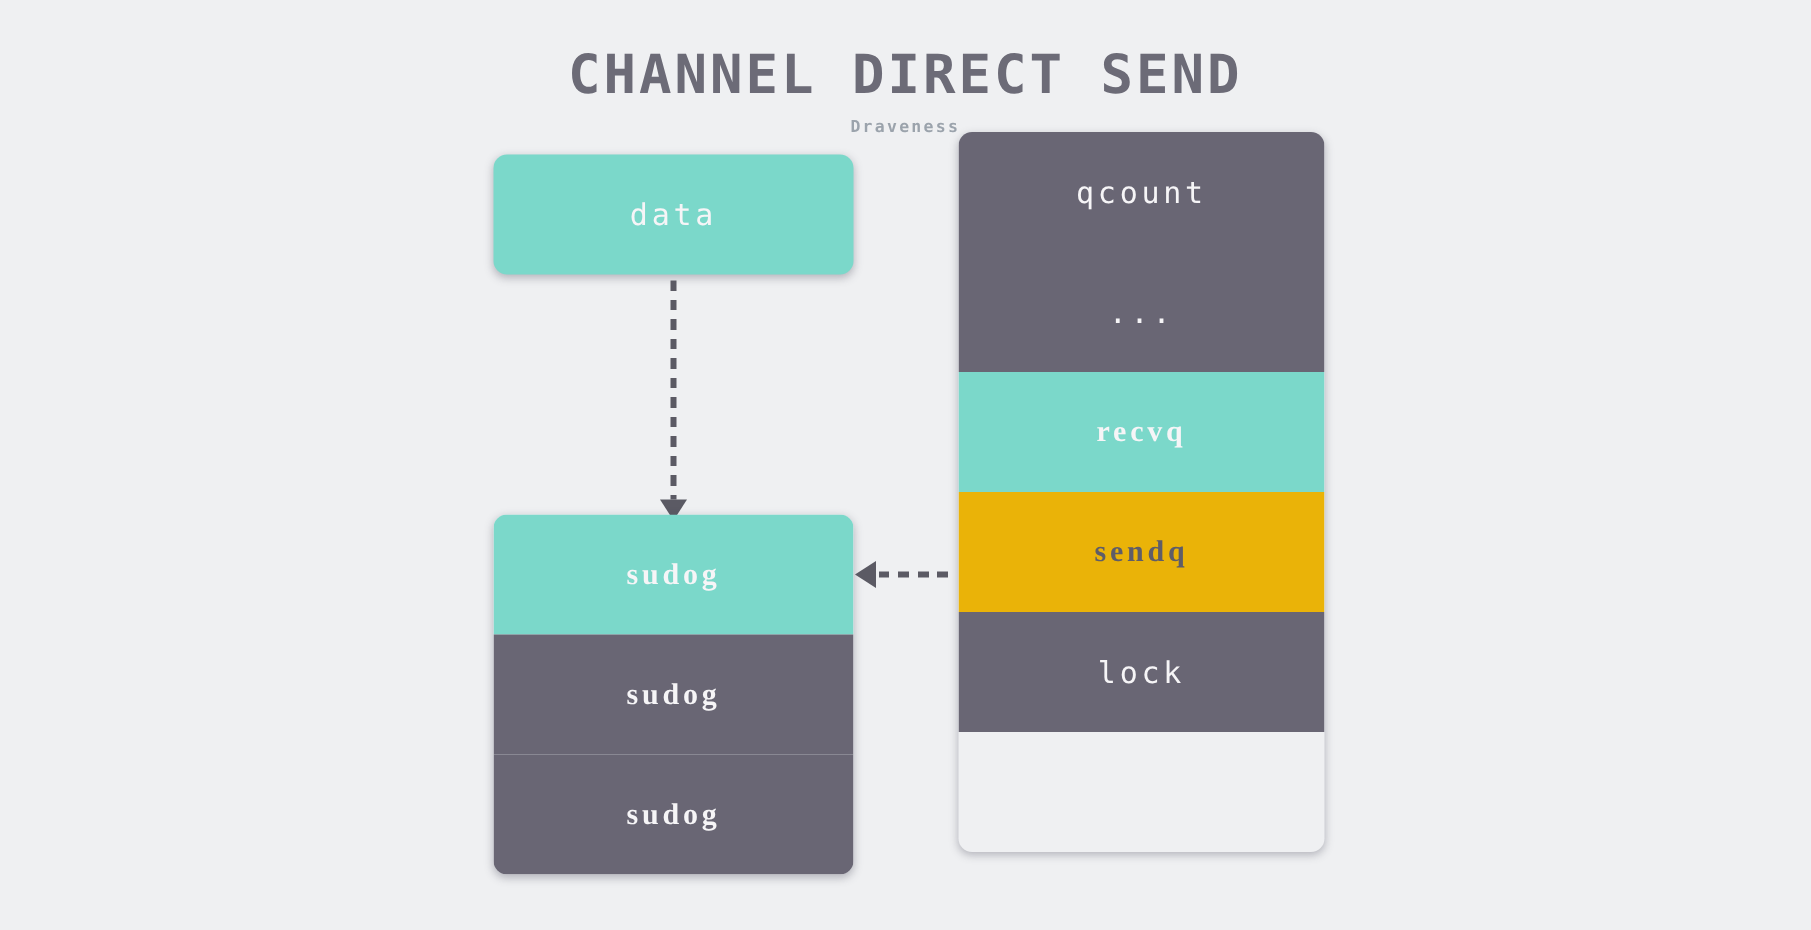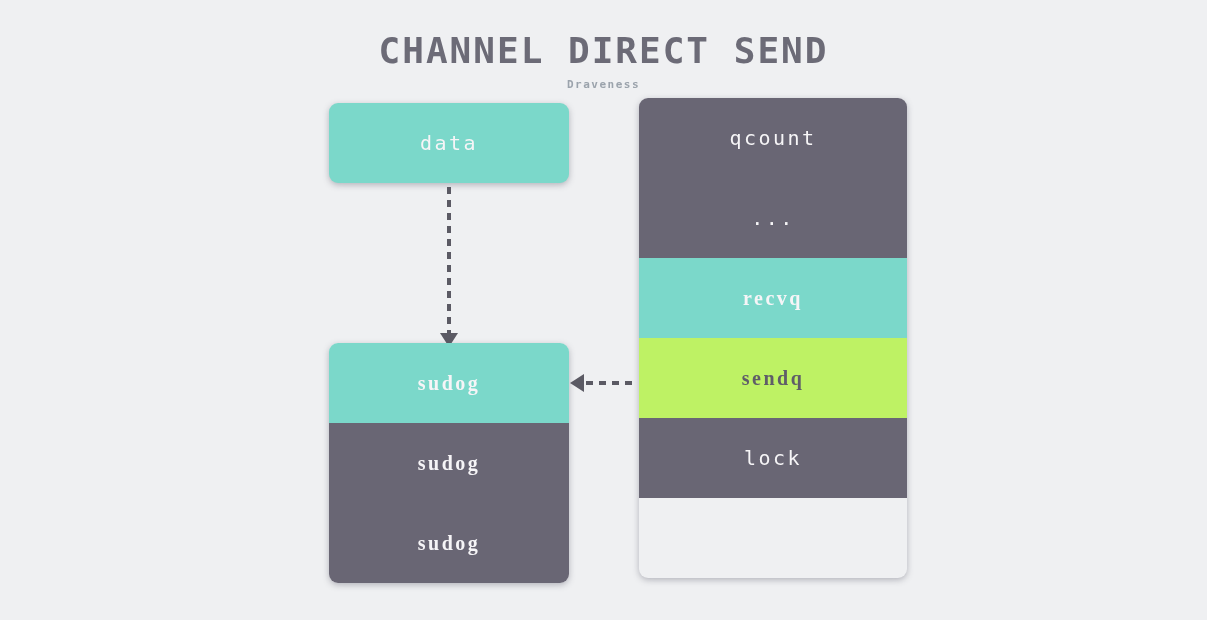--- a/index.html
+++ b/index.html
@@ -37,37 +37,37 @@
 
   
   .box {
     position: absolute;
     border-radius: 9px;
     overflow: hidden;
     box-shadow: 0 2px 6px rgba(70, 68, 85, 0.35);
   }
   .data-box   { left: 329px; top: 103px; width: 240px; height: 80px; }
   .sudog-box  { left: 329px; top: 343px; width: 240px; height: 240px; }
-  .hchan-box  { left: 639px; top: 98px; width: 268px; height: 480px; }
+  .hchan-box  { left: 639px; top: 88px; width: 244px; height: 480px; }
 
   .row {
     height: 80px;
     display: flex;
     align-items: center;
     justify-content: center;
     font-size: 20px;
     letter-spacing: 2.5px;
     color: #f6f5f7;
   }
   .row.mono { font-family: "DejaVu Sans Mono", monospace; }
   .row.sans { font-family: Liberation Serif, serif; font-weight: 600; }
 
   .bg-teal   { background: #7bd8ca; }
   .bg-gray   { background: #696674; }
-  .bg-yellow { background: #bef264; }
+  .bg-yellow { background: #eab308; }
   .txt-dark  { color: #5f5d68; }
 
   
   .v-arrow-line {
     position: absolute;
     left: 447px; top: 187px;
     width: 4px; height: 146px;
     background: repeating-linear-gradient(to bottom, #5b5a64 0 7px, transparent 7px 13px);
   }
   .v-arrow-head {

